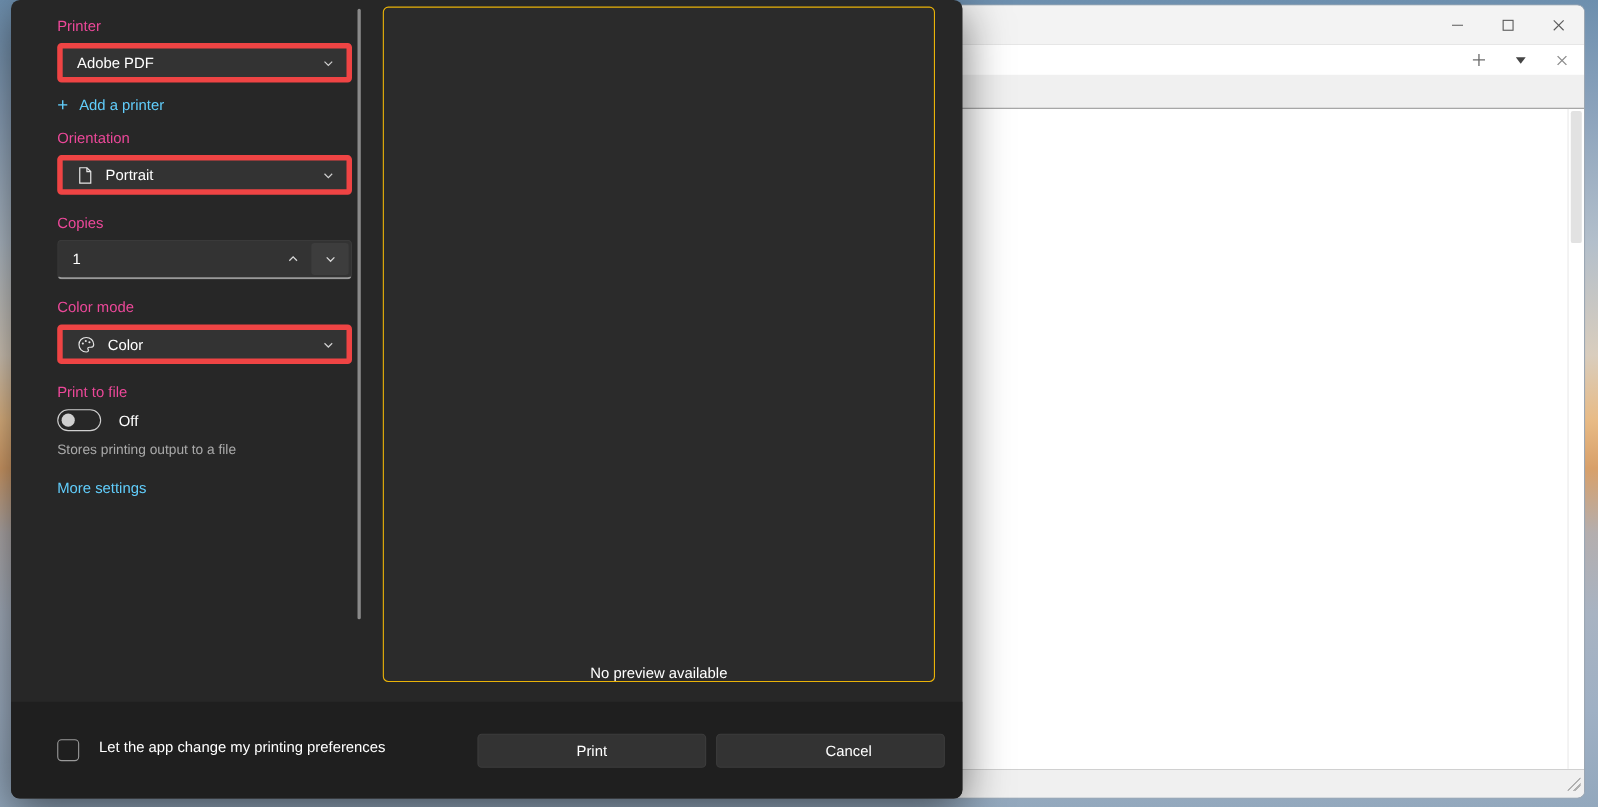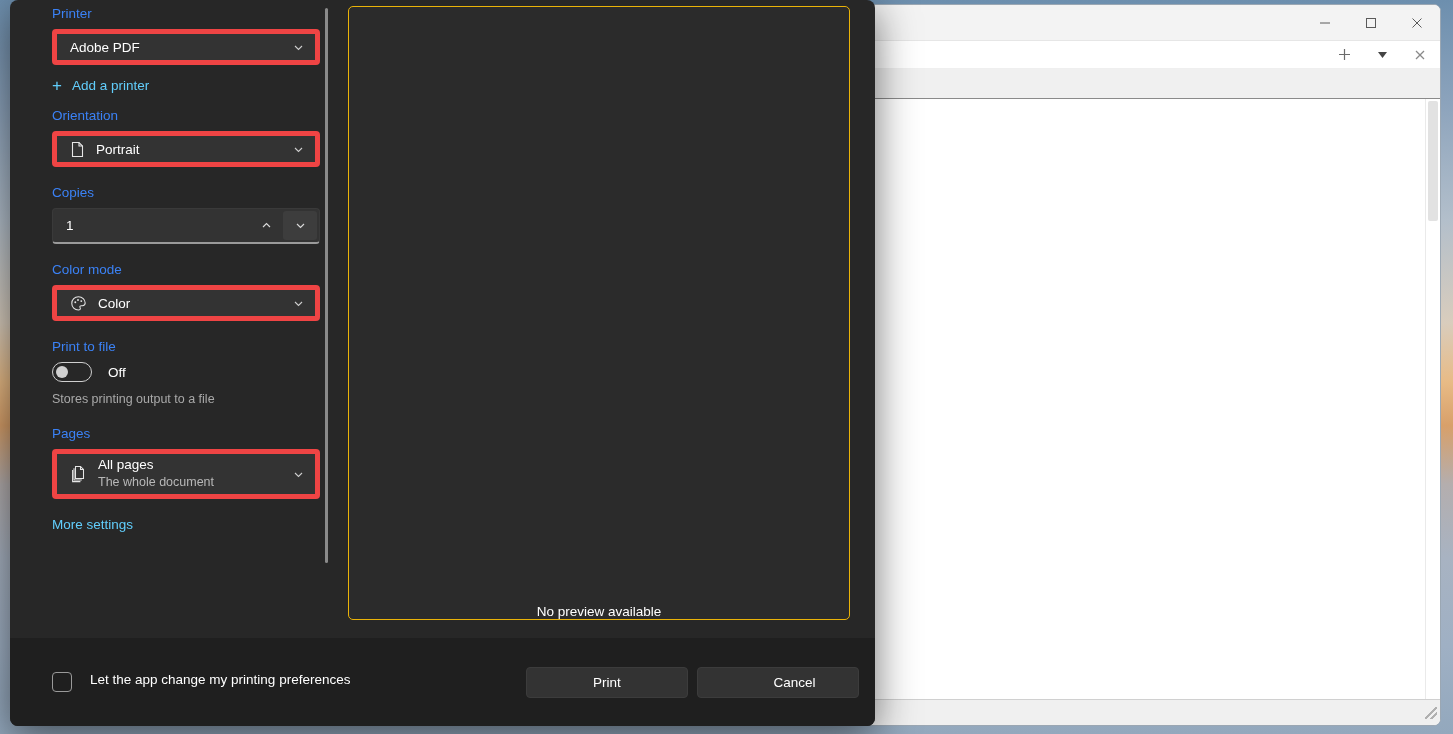--- a/index.html
+++ b/index.html
@@ -224,23 +224,23 @@
     position: absolute;
     top: 0; left: 0;
     width: 3px;
     height: 555px;
     background: #8a8a8a;
     border-radius: 2px;
   }
 
   .field-label {
     font-size: 13.5px;
-    color: #3b82f6;
+    color: #ec4899;
     margin-bottom: 8px;
-    margin-top: 0;
+    margin-top: 10px;
   }
   .group { margin-bottom: 18px; }
   .group.tight { margin-bottom: 14px; }
 
   .combo {
     width: 268px;
     height: 36px;
     background: #333333;
     border: 5px solid #ef4444;
     border-radius: 4px;
@@ -394,21 +394,21 @@
   .checkbox {
     width: 20px; height: 20px;
     border: 1px solid #9a9a9a;
     border-radius: 4px;
     background: transparent;
     flex: 0 0 auto;
   }
   #pref-check-label { font-size: 13.5px; color: #ffffff; }
 
   .action-btn {
-    width: 162px;
+    width: 208px;
     height: 31px;
     background: #333333;
     border: 1px solid #3c3c3c;
     border-radius: 4px;
     display: flex;
     align-items: center;
     justify-content: center;
     font-size: 13.5px;
     color: #ffffff;
     margin-left: 10px;
@@ -567,42 +567,20 @@
         <div class="field-label">Print to file</div>
         <div id="toggle-row">
           <span class="toggle">
             <span class="knob"></span>
           </span>
           <span id="toggle-state">Off</span>
         </div>
         <div id="toggle-desc">Stores printing output to a file</div>
       </div>
 
-      <div class="group">
-        <div class="field-label">Pages</div>
-        <div class="combo two-line">
-          <span class="leading-icon">
-            <svg width="17" height="18" viewBox="0 0 17 18">
-              <path d="M5.5 1.5 L10.5 1.5 L13.5 4.5 L13.5 13.5 L5.5 13.5 Z" fill="none" stroke="currentColor" stroke-width="1.05"></path>
-              <path d="M10.5 1.5 L10.5 4.5 L13.5 4.5" fill="none" stroke="currentColor" stroke-width="1.05"></path>
-              <path d="M4.0 3.3 L4.0 15.0 L11.8 15.0" fill="none" stroke="currentColor" stroke-width="1.05"></path>
-              <path d="M2.6 5.0 L2.6 16.6 L10.4 16.6" fill="none" stroke="currentColor" stroke-width="1.05"></path>
-            </svg>
-          </span>
-          <span class="combo-text">
-            <span>All pages</span>
-            <span class="combo-sub">The whole document</span>
-          </span>
-          <span class="chev">
-            <svg width="13" height="13" viewBox="0 0 13 13">
-                <polyline points="3,5 6.5,8.5 10,5" fill="none" stroke="currentColor" stroke-width="1.1"></polyline>
-              </svg>
-          </span>
-        </div>
-      </div>
 
       <div id="more-settings">More settings</div>
 
       <div id="settings-scrollbar">
         <div id="settings-scroll-thumb"></div>
       </div>
     </div>
 
     <div id="preview-pane">
       <div id="preview-box">

